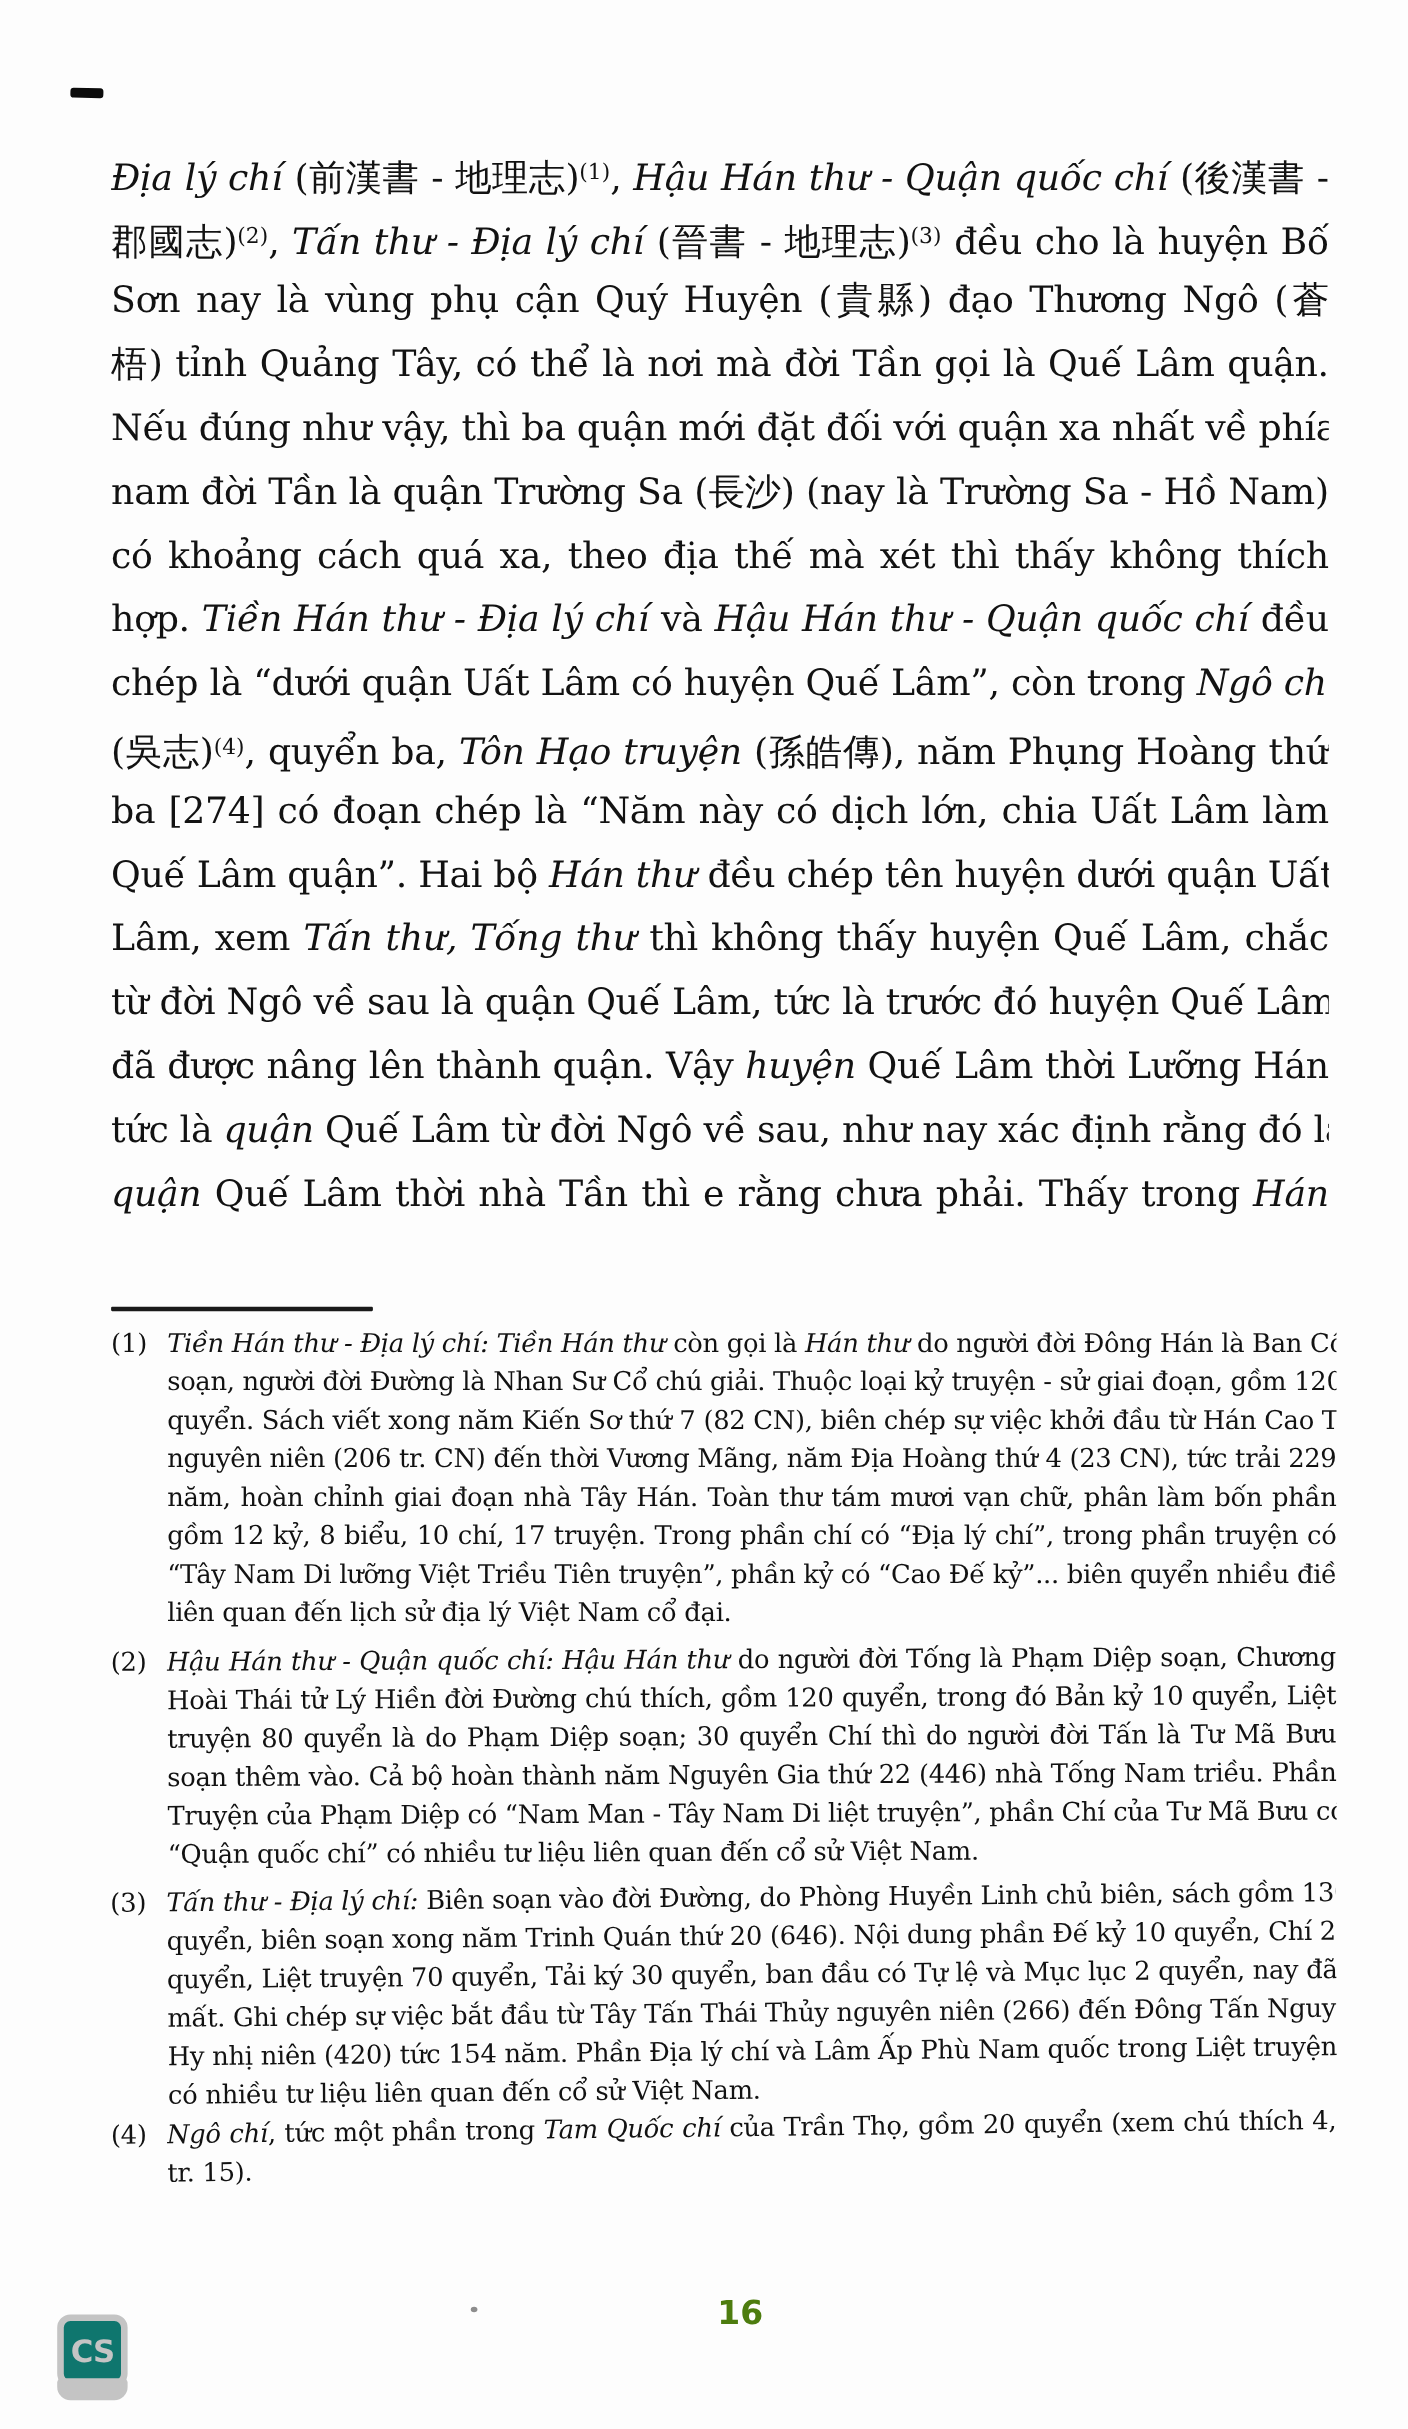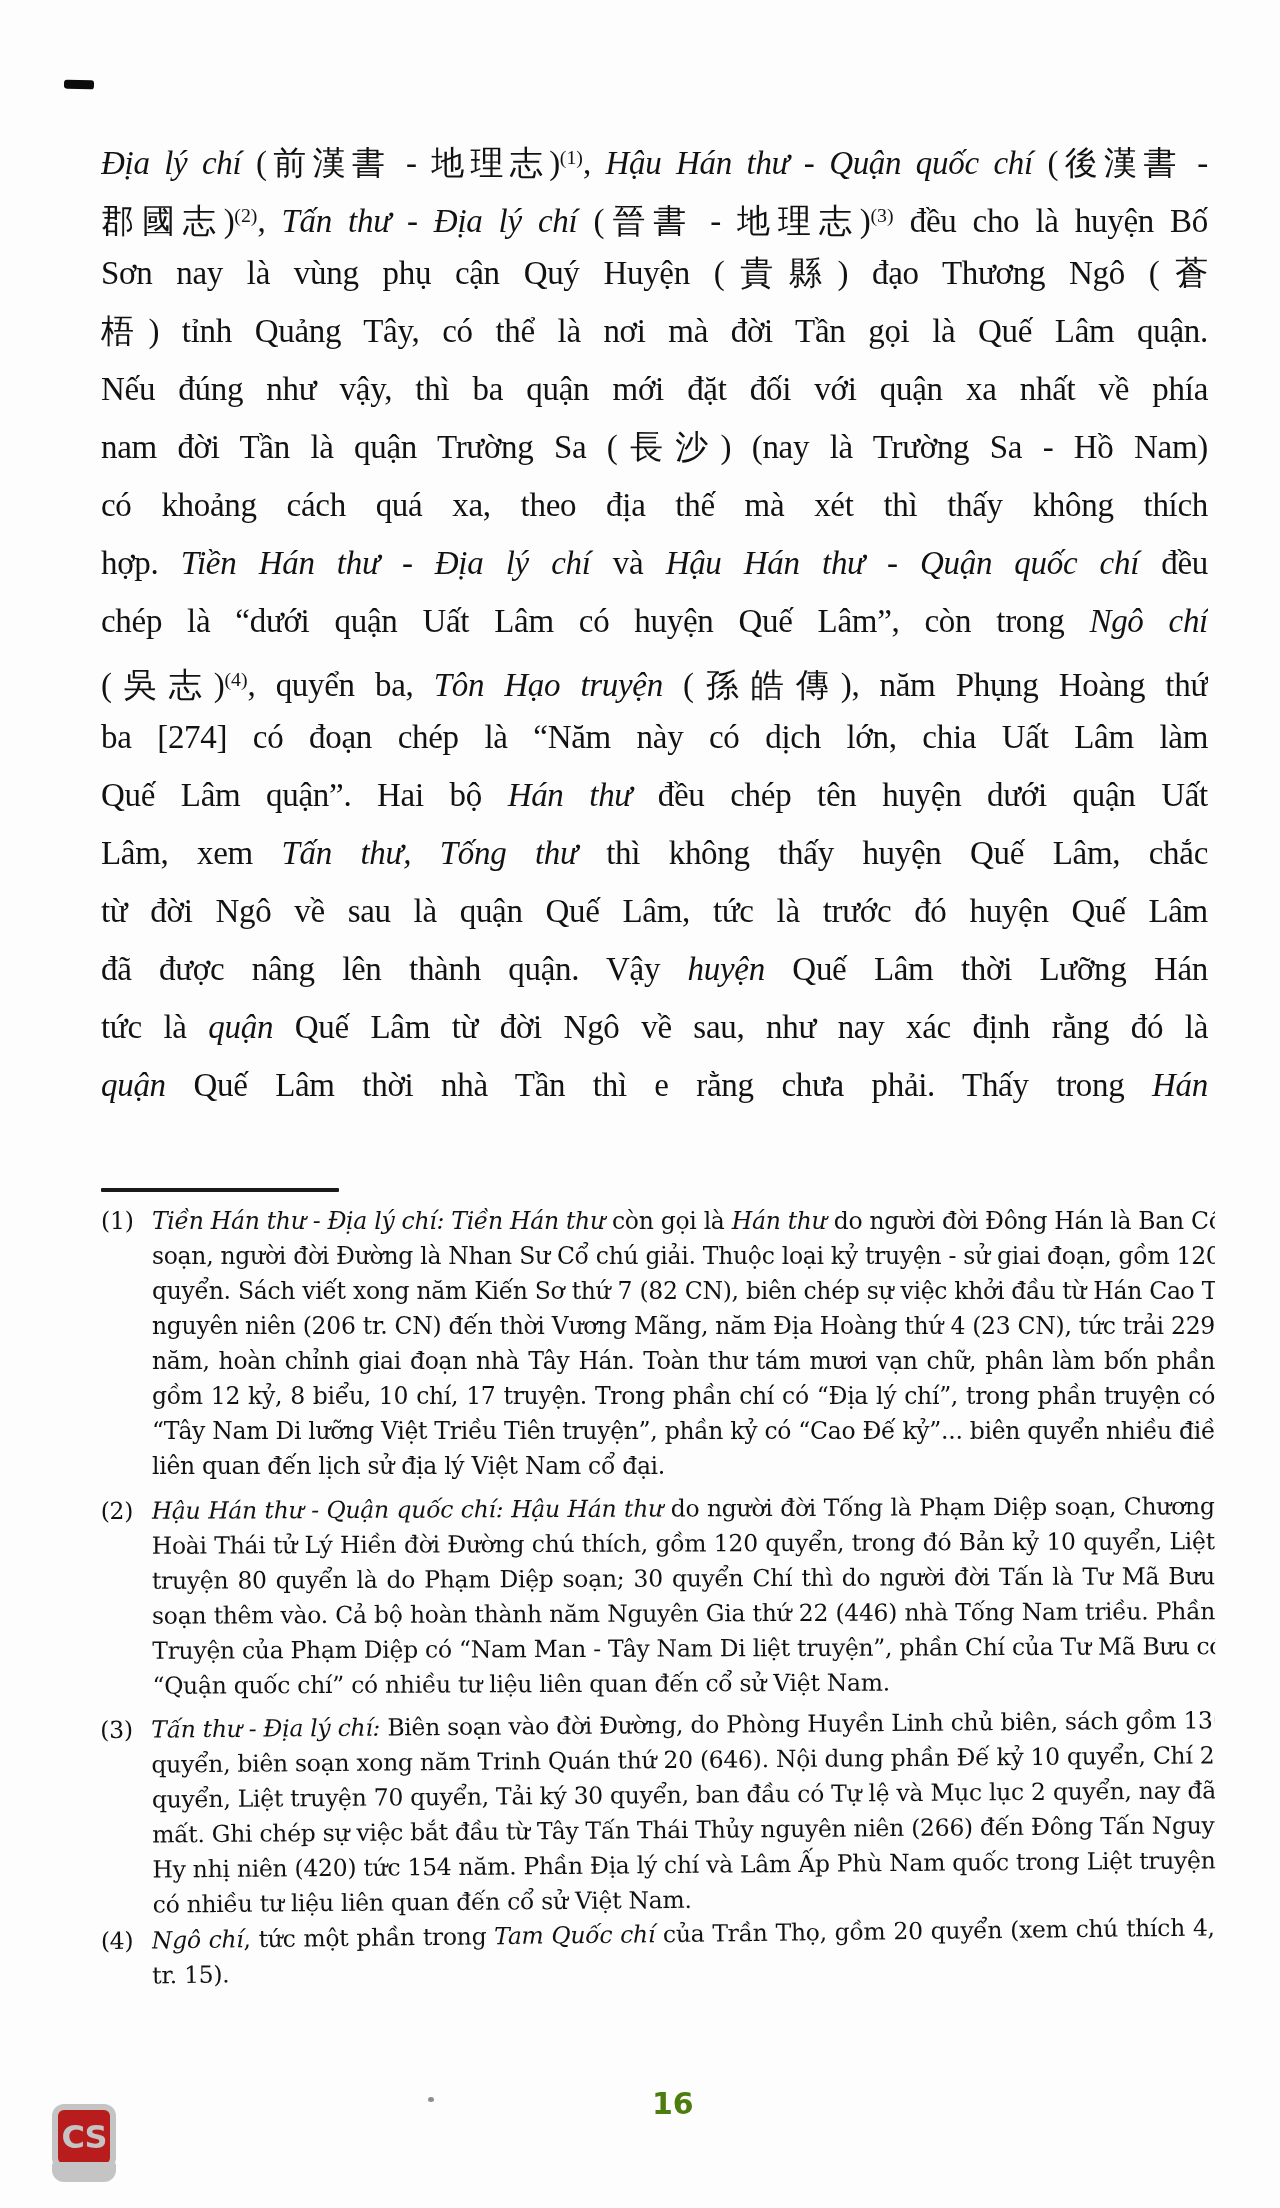--- a/index.html
+++ b/index.html
@@ -12,21 +12,21 @@
   }
   .page{position:absolute;inset:0;background:var(--page-bg,#fdfdfd);}
   
   .main-text{
     position:absolute;left:101px;top:128px;width:1107px;
   }
   .main-text .tline{
     height:58px;line-height:58px;font-size:33px;
     letter-spacing:-0.3px;
     text-align:justify;text-align-last:justify;
-    overflow:hidden;white-space:nowrap;font-family:Liberation Serif, serif;
+    overflow:hidden;white-space:nowrap;
   }
   
   .fn{position:absolute;left:101px;width:1114px;transform-origin:0 50%;}
   .fn-0{top:1204px;}
   .fn-1{top:1494px;transform:rotate(-0.25deg);}
   .fn-2{top:1713px;transform:rotate(-0.5deg);}
   .fn-3{top:1924px;transform:rotate(-0.7deg);}
   .fn .marker{
     position:absolute;left:0;top:0;height:35px;line-height:35px;
     font-size:23.5px;letter-spacing:-0.2px;
@@ -60,24 +60,24 @@
     position:absolute;left:652px;top:2086px;
     font-family:"DejaVu Sans","Liberation Sans",sans-serif;
     font-weight:700;font-size:30px;color:#4d7c0f;
   }
   
   .watermark{position:absolute;left:0;top:2096px;width:760px;height:100px;}
   .cs-logo{position:absolute;left:52px;top:8px;width:64px;height:78px;}
   .cs-top{
     position:absolute;left:0;top:0;width:64px;height:66px;
     box-sizing:border-box;border:6px solid var(--wm,#c4c4c4);
-    border-radius:12px;background:#b91c1c;
+    border-radius:12px;background:#0f766e;
     display:flex;align-items:center;justify-content:center;
     font-family:"DejaVu Sans","Liberation Sans",sans-serif;
-    font-weight:700;font-size:32px;color:var(--wm,#c4c4c4);
+    font-weight:700;font-size:28px;color:var(--wm,#c4c4c4);
     letter-spacing:-1px;
   }
   .cs-bottom{
     position:absolute;left:0;top:58px;width:64px;height:20px;
     background:var(--wm,#c4c4c4);
     border-radius:4px 4px 12px 12px;
   }
   .wm-text{
     position:absolute;left:134px;top:10px;
     font-family:"DejaVu Sans","Liberation Sans",sans-serif;

